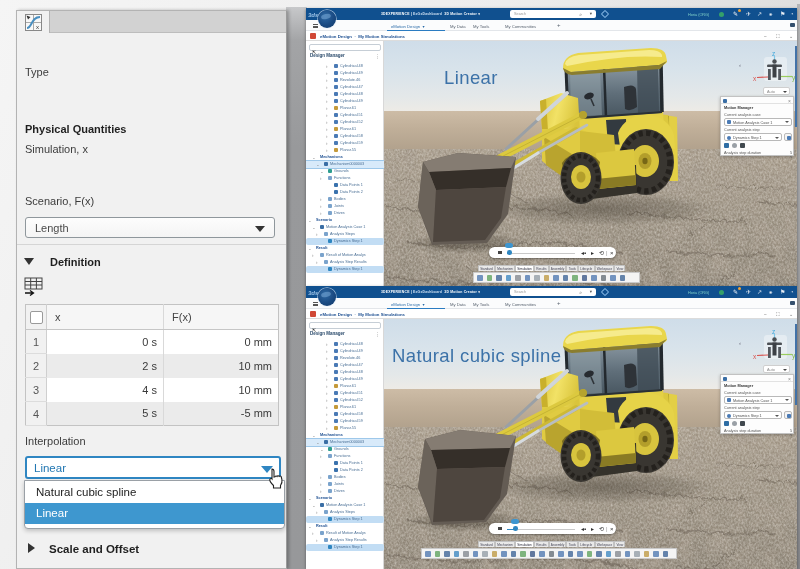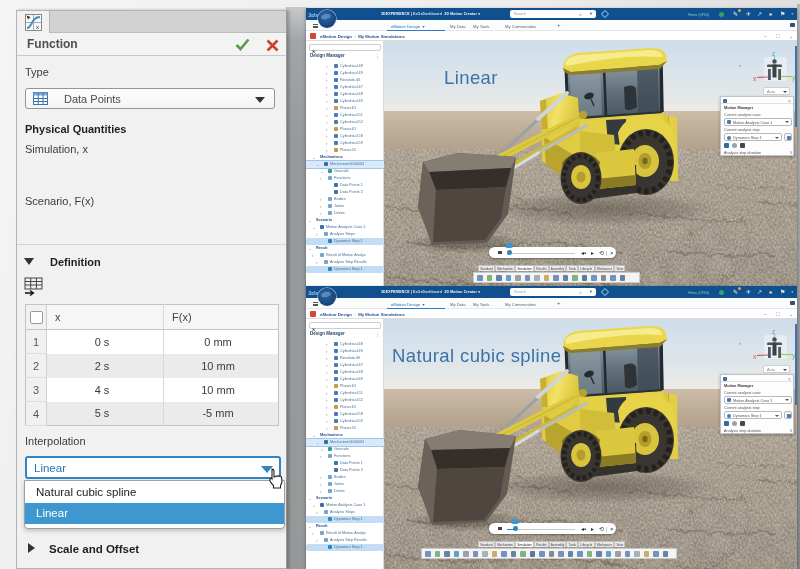--- a/index.html
+++ b/index.html
@@ -26,21 +26,21 @@
 
 .ftab{position:absolute;left:8px;top:293px;width:254px;border:1px solid #c3c3c3;border-collapse:collapse;font-size:11px;color:#3a3a3a;}
 .ftab td,.ftab th{border:0;padding:0;}
 .ftab .hrow{height:25px;background:#f6f6f6;border-bottom:1px solid #c6c6c6;}
 .ftab .c0{width:21px;background:#f1f1f1;border-right:1px solid #cfcfcf;text-align:center;color:#555;}
 .ftab .c1{width:117px;border-right:1px solid #d9d9d9;}
 .ftab .hl{font-weight:normal;text-align:left;padding-left:8px;color:#444;}
 .ftab .r{height:24px;}
 .ftab .odd{background:#fff;}
 .ftab .even{background:#ebebeb;}
-.ftab .num{text-align:center;padding-right:6px;}
+.ftab .num{text-align:right;padding-right:6px;}
 .cbx{display:inline-block;width:13px;height:13px;background:#fff;border:1px solid #9a9a9a;border-radius:2px;vertical-align:middle;}
 
 .idd{position:absolute;left:8px;top:445px;width:256px;height:23px;background:#fff;border:2px solid #2f86c2;border-radius:3px;}
 .idd .txt{position:absolute;left:7px;top:4px;font-size:11.5px;color:#2277b2;}
 .idd .arr{position:absolute;right:6px;top:8px;width:0;height:0;border-left:6px solid transparent;border-right:6px solid transparent;border-top:7px solid #2f86c2;}
 .ilist{position:absolute;left:7px;top:469px;width:261px;height:49px;background:#fff;border:1px solid #9aa0a6;border-radius:0 0 4px 4px;box-shadow:0 2px 4px rgba(0,0,0,.2);}
 .ilist .o1{position:absolute;left:0;top:1px;width:100%;height:21px;font-size:11.5px;color:#222;padding:4px 0 0 11px;}
 .ilist .o2{position:absolute;left:0;top:22px;width:100%;height:21px;background:#3e97cf;color:#fff;font-size:11.5px;padding:4px 0 0 11px;}
 .hr{position:absolute;left:0;width:100%;height:1px;background:#d5d5d5;}
 
@@ -962,45 +962,28 @@
  <div class="tab">
       <svg width="17" height="17" viewBox="0 0 17 17">
 <rect x="0.5" y="0.5" width="16" height="16" fill="#f8f8f8" stroke="#888"></rect>
 <line x1="8.5" y1="1" x2="8.5" y2="16" stroke="#aaa"></line>
 <line x1="1" y1="8.5" x2="16" y2="8.5" stroke="#aaa"></line>
 <path d="M2,14 C7,14 6,3 15,3" stroke="#4a8fc0" stroke-width="2" fill="none"></path>
 <path d="M1.5,1.5 l4,1.5 -2.5,2.5 z" fill="#333"></path>
 <text x="11" y="15" font-size="6" fill="#333" font-family="Liberation Sans">x</text>
 </svg>
     </div>
- <div class="title">
-      <span class="t">Function</span>
-      <svg width="15" height="13" viewBox="0 0 15 13" style="position:absolute;left:218px;top:5px">
-<path d="M1.5,7 L5.5,11 L13.5,1.5" stroke="#55a046" stroke-width="2.6" fill="none"></path>
-      </svg>
-      <svg width="13" height="13" viewBox="0 0 13 13" style="position:absolute;left:249px;top:6px">
-<path d="M1.5,1.5 L11.5,11.5 M11.5,1.5 L1.5,11.5" stroke="#cd3f2e" stroke-width="2.6"></path>
-      </svg>
-    </div>
  <div class="lab" style="left:8px;top:55px">Type</div>
- <div class="dd" style="top:77px">
-      <span style="position:absolute;left:7px;top:3px"><svg width="15" height="13" viewBox="0 0 15 13">
-<rect x="0.5" y="0.5" width="14" height="12" fill="#fff" stroke="#3a72ad"></rect>
-<rect x="0.5" y="0.5" width="14" height="3" fill="#7aa7d4"></rect>
-<line x1="5.2" y1="1" x2="5.2" y2="12" stroke="#3a72ad"></line>
-          <line x1="10" y1="1" x2="10" y2="12" stroke="#3a72ad"></line>
-<line x1="1" y1="6.5" x2="14" y2="6.5" stroke="#3a72ad"></line>
-          <line x1="1" y1="9.5" x2="14" y2="9.5" stroke="#3a72ad"></line>
-</svg></span>
-      <span class="txt" style="left:38px">Data Points</span>
-      <span class="arr"></span>
-    </div>
  <div class="lab bold" style="left:8px;top:112px">Physical Quantities</div>
  <div class="lab" style="left:8px;top:132px">Simulation, x</div>
  <div class="lab" style="left:8px;top:184px">Scenario, F(x)</div>
+ <div class="dd" style="top:206px">
+      <span class="txt">Length</span>
+      <span class="arr"></span>
+    </div>
  <div class="hr" style="top:233px"></div>
  <div class="lab" style="left:7px;top:245px"><span class="tri-d"></span><span class="bold" style="margin-left:16px">Definition</span></div>
  <div style="position:absolute;left:7px;top:265px"><svg width="20" height="20" viewBox="0 0 20 20">
 <rect x="1" y="2" width="17" height="11" fill="none" stroke="#444"></rect>
 <line x1="1" y1="5.5" x2="18" y2="5.5" stroke="#444"></line>
         <line x1="1" y1="9" x2="18" y2="9" stroke="#444"></line>
 <line x1="6.7" y1="2" x2="6.7" y2="13" stroke="#444"></line>
         <line x1="12.4" y1="2" x2="12.4" y2="13" stroke="#444"></line>
 <path d="M1,17 h8 m-3,-2.5 l3.5,2.5 -3.5,2.5" stroke="#111" stroke-width="1.3" fill="none"></path>
 </svg></div>

